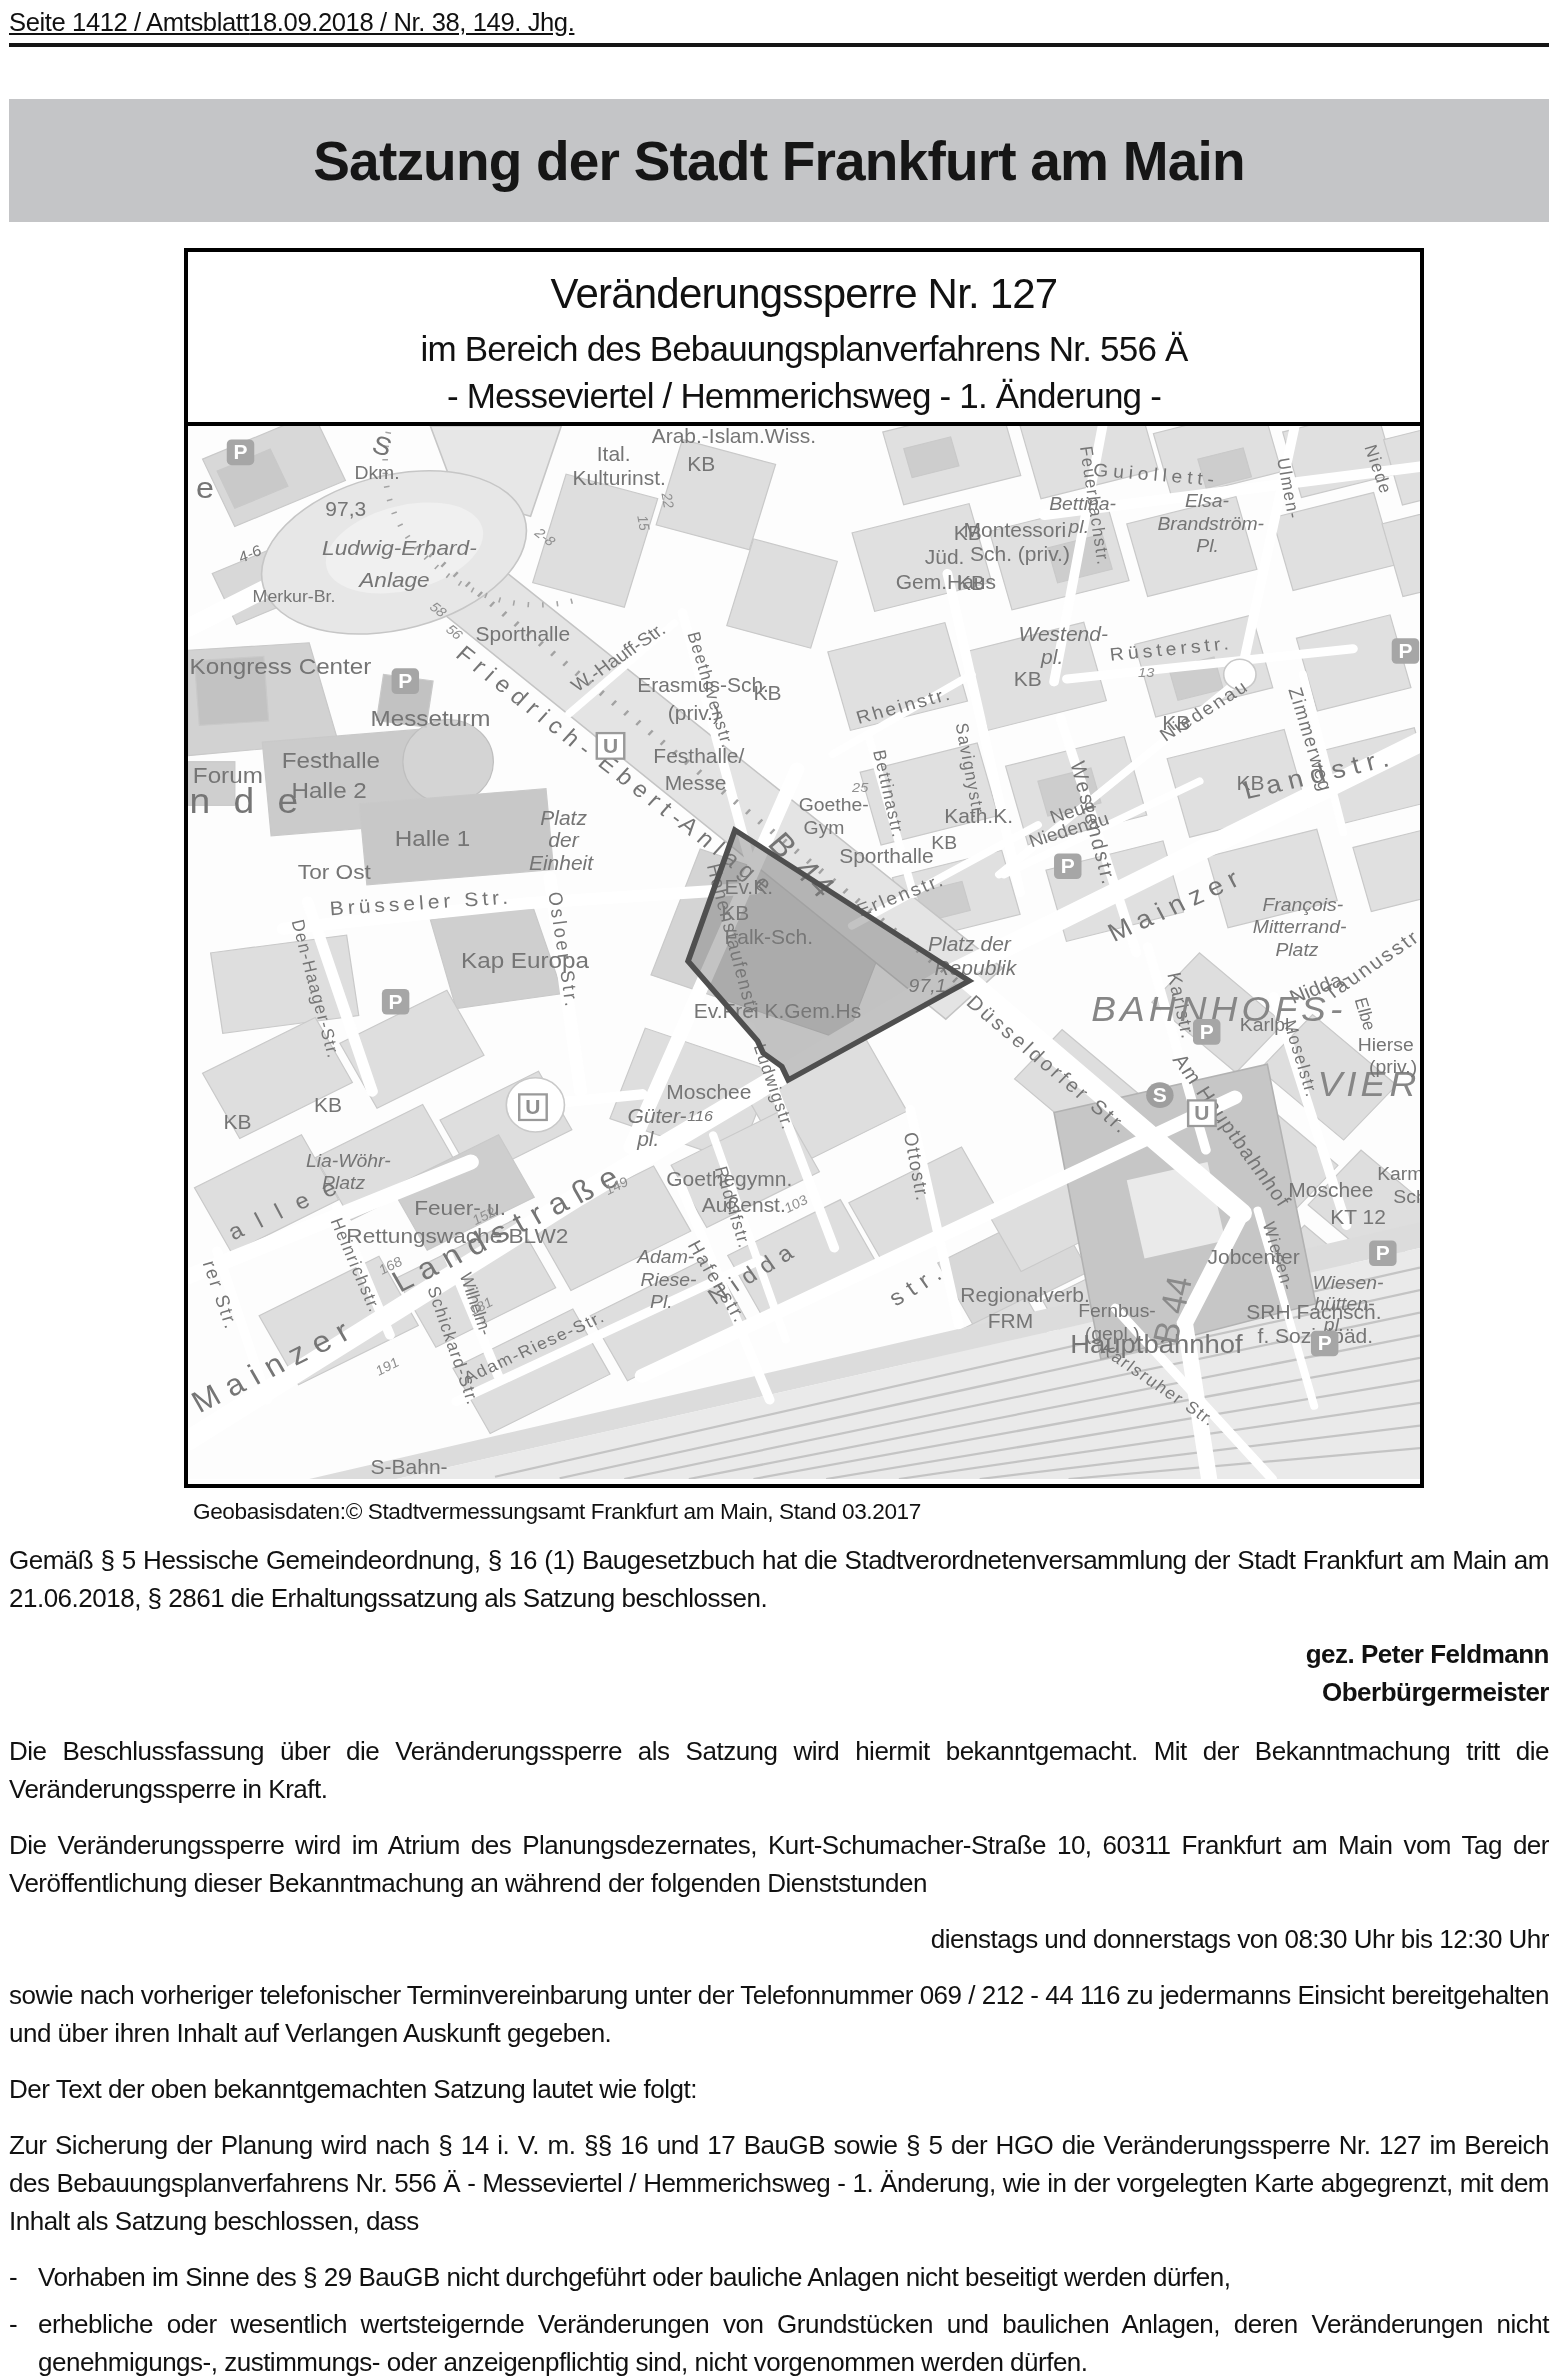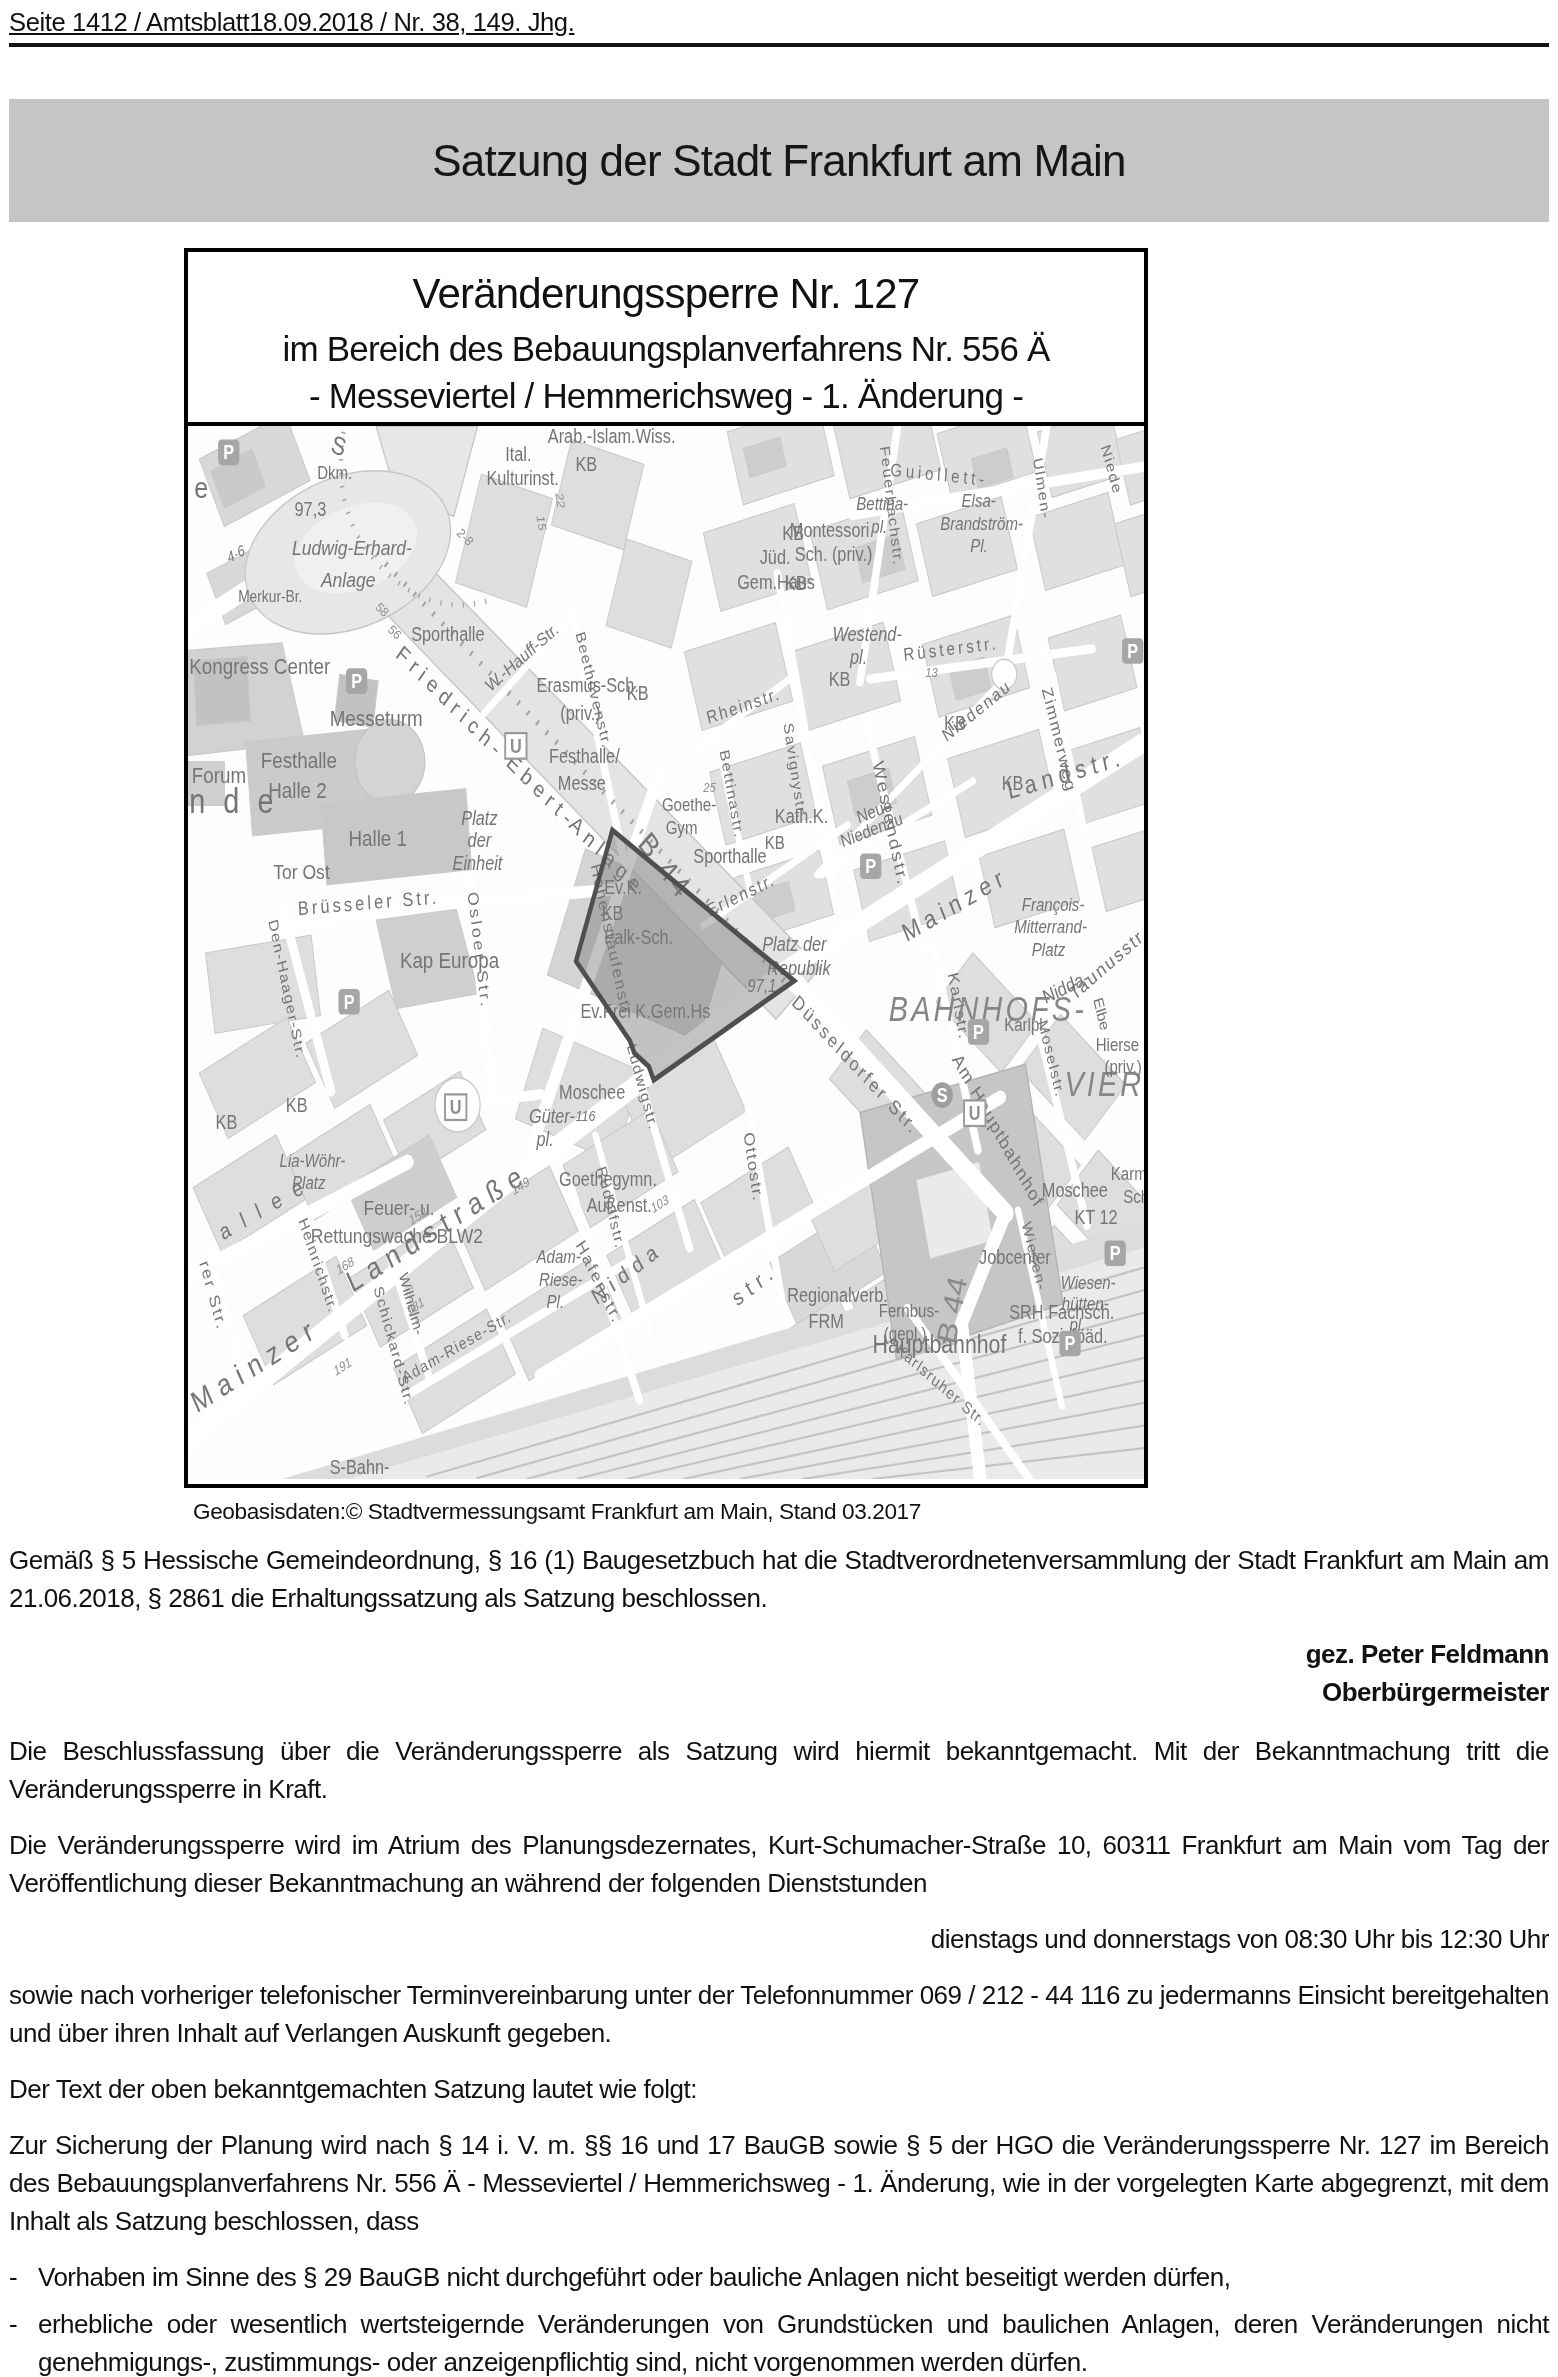--- a/index.html
+++ b/index.html
@@ -5,23 +5,23 @@
   html,body{margin:0;padding:0;background:#ffffff;}
   .page{position:relative;width:1558px;height:2377px;background:#ffffff;overflow:hidden;
         font-family:"Liberation Sans","DejaVu Sans",sans-serif;color:#111;}
   
   .hdr{position:absolute;top:7.5px;left:9px;right:9px;display:flex;justify-content:flex-start;
        font-size:25.6px;letter-spacing:-0.4px;text-decoration:underline;}
   .hdr-rule{position:absolute;top:43px;left:9px;right:9px;height:3.8px;background:#151515;}
   
   .banner{position:absolute;top:99px;left:9px;width:1540px;height:123px;background:#c4c5c7;
           display:flex;align-items:center;justify-content:center;}
-  .banner h1{margin:0;font-size:44px;font-weight:normal;letter-spacing:-0.8px;color:#161616;}
+  .banner h1{margin:0;font-size:55px;font-weight:bold;letter-spacing:-0.8px;color:#161616;}
   
-  .notice{position:absolute;top:248px;left:184px;width:964px;height:1240px;border:4.5px solid #000;
+  .notice{position:absolute;top:248px;left:184px;width:1240px;height:1240px;border:4.5px solid #000;
           box-sizing:border-box;background:#fff;}
   .notice-head{height:174px;border-bottom:4.5px solid #000;box-sizing:border-box;text-align:center;
                padding-top:18px;}
   .notice-head .t1{font-size:42px;letter-spacing:-0.8px;margin:0 0 10.5px 0;font-weight:normal;}
   .notice-head .t2{font-size:35px;letter-spacing:-0.8px;margin:0 0 7.5px 0;text-align:center;}
   .notice-head .t3{font-size:35px;letter-spacing:-0.8px;margin:0;}
   .mapwrap{position:relative;width:100%;height:1053px;background:#fdfdfd;overflow:hidden;}
   .mapwrap svg{display:block;width:100%;height:100%;}
   .map-caption{position:absolute;top:1499px;left:193px;font-size:22.6px;letter-spacing:-0.4px;}
   

